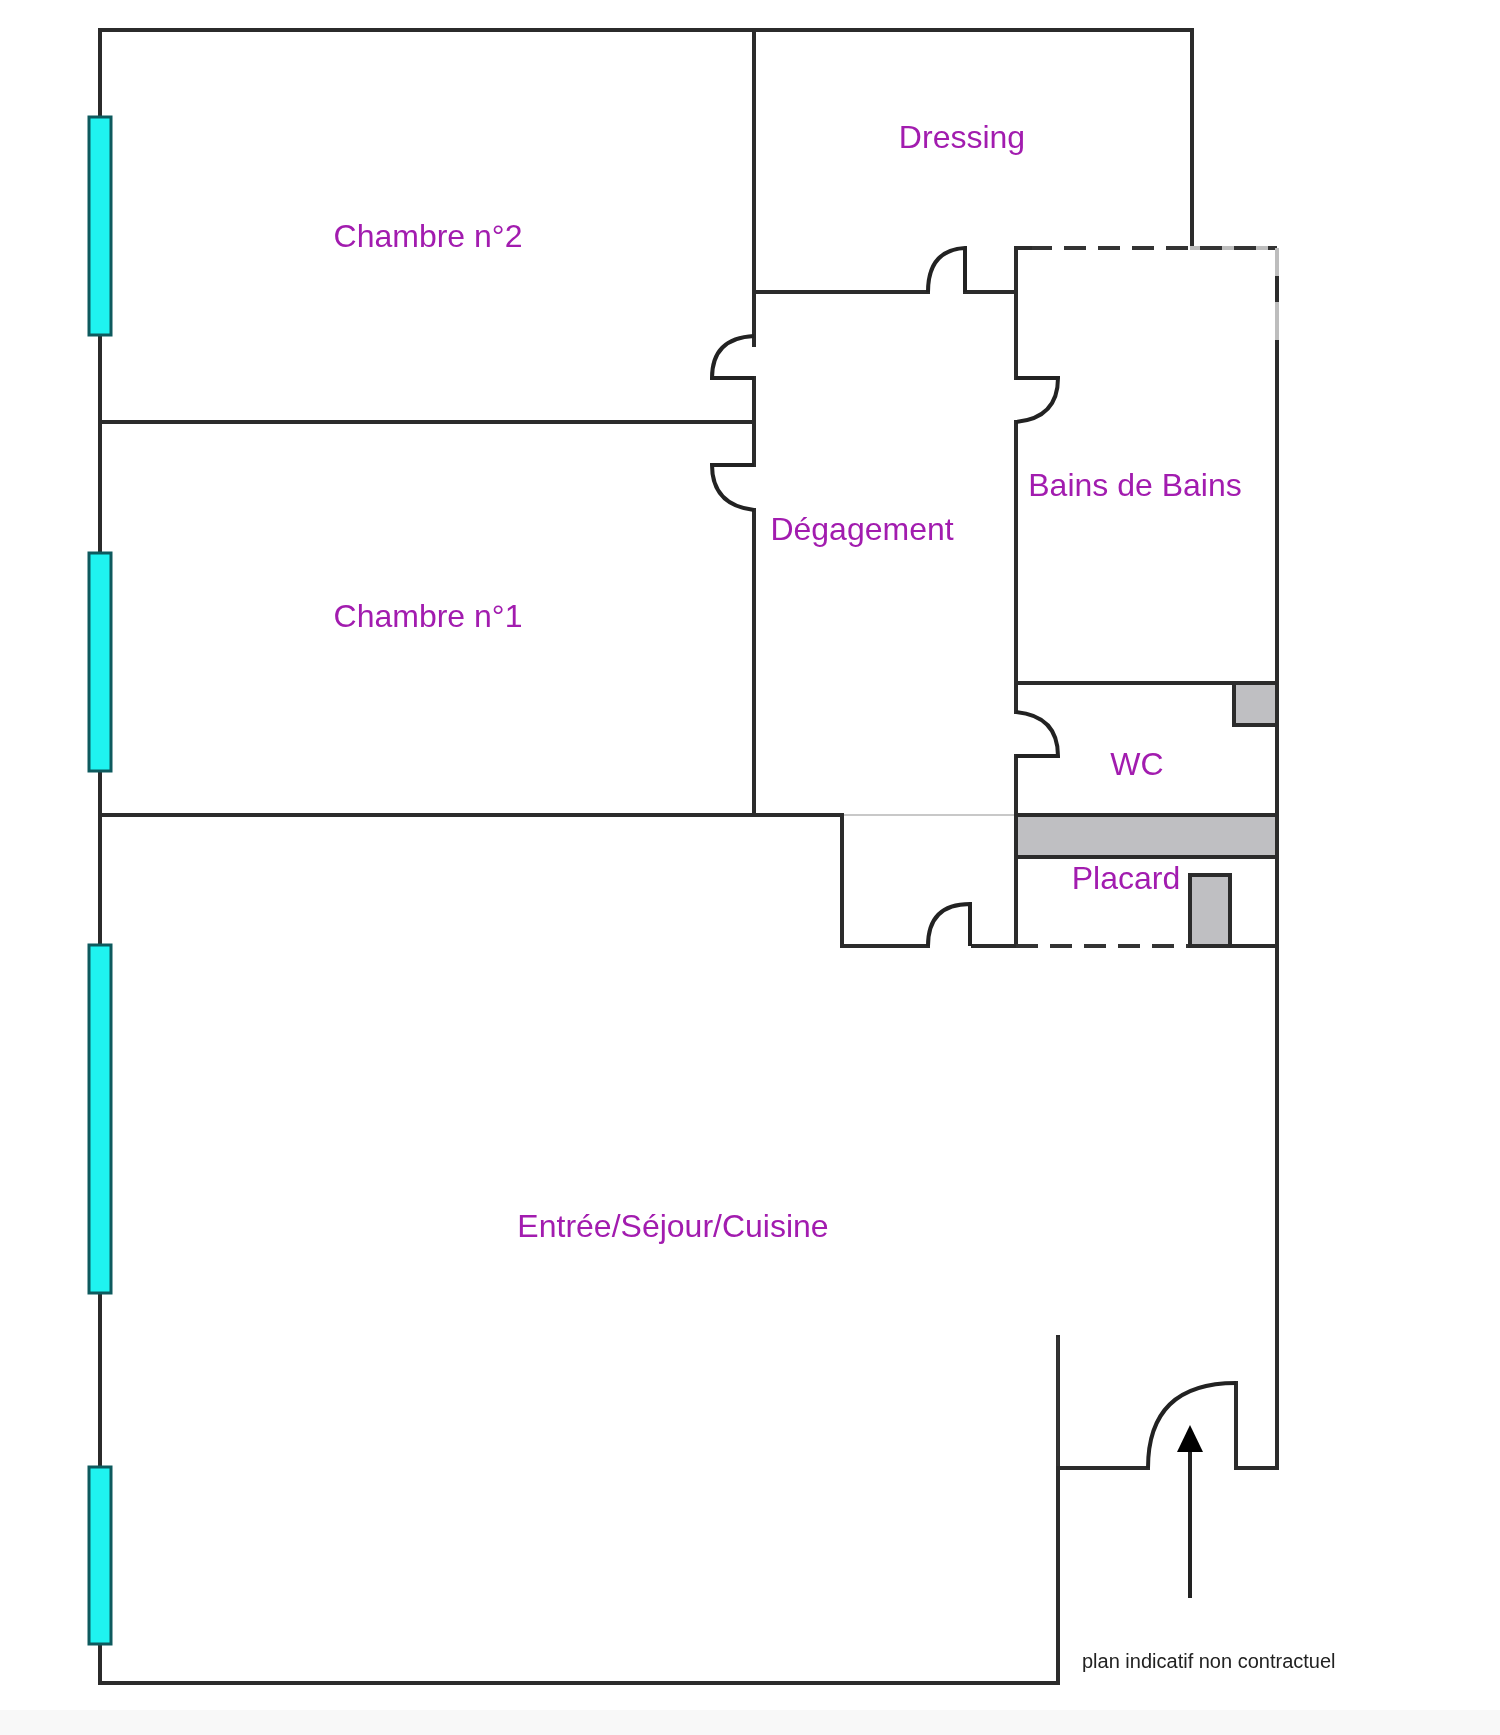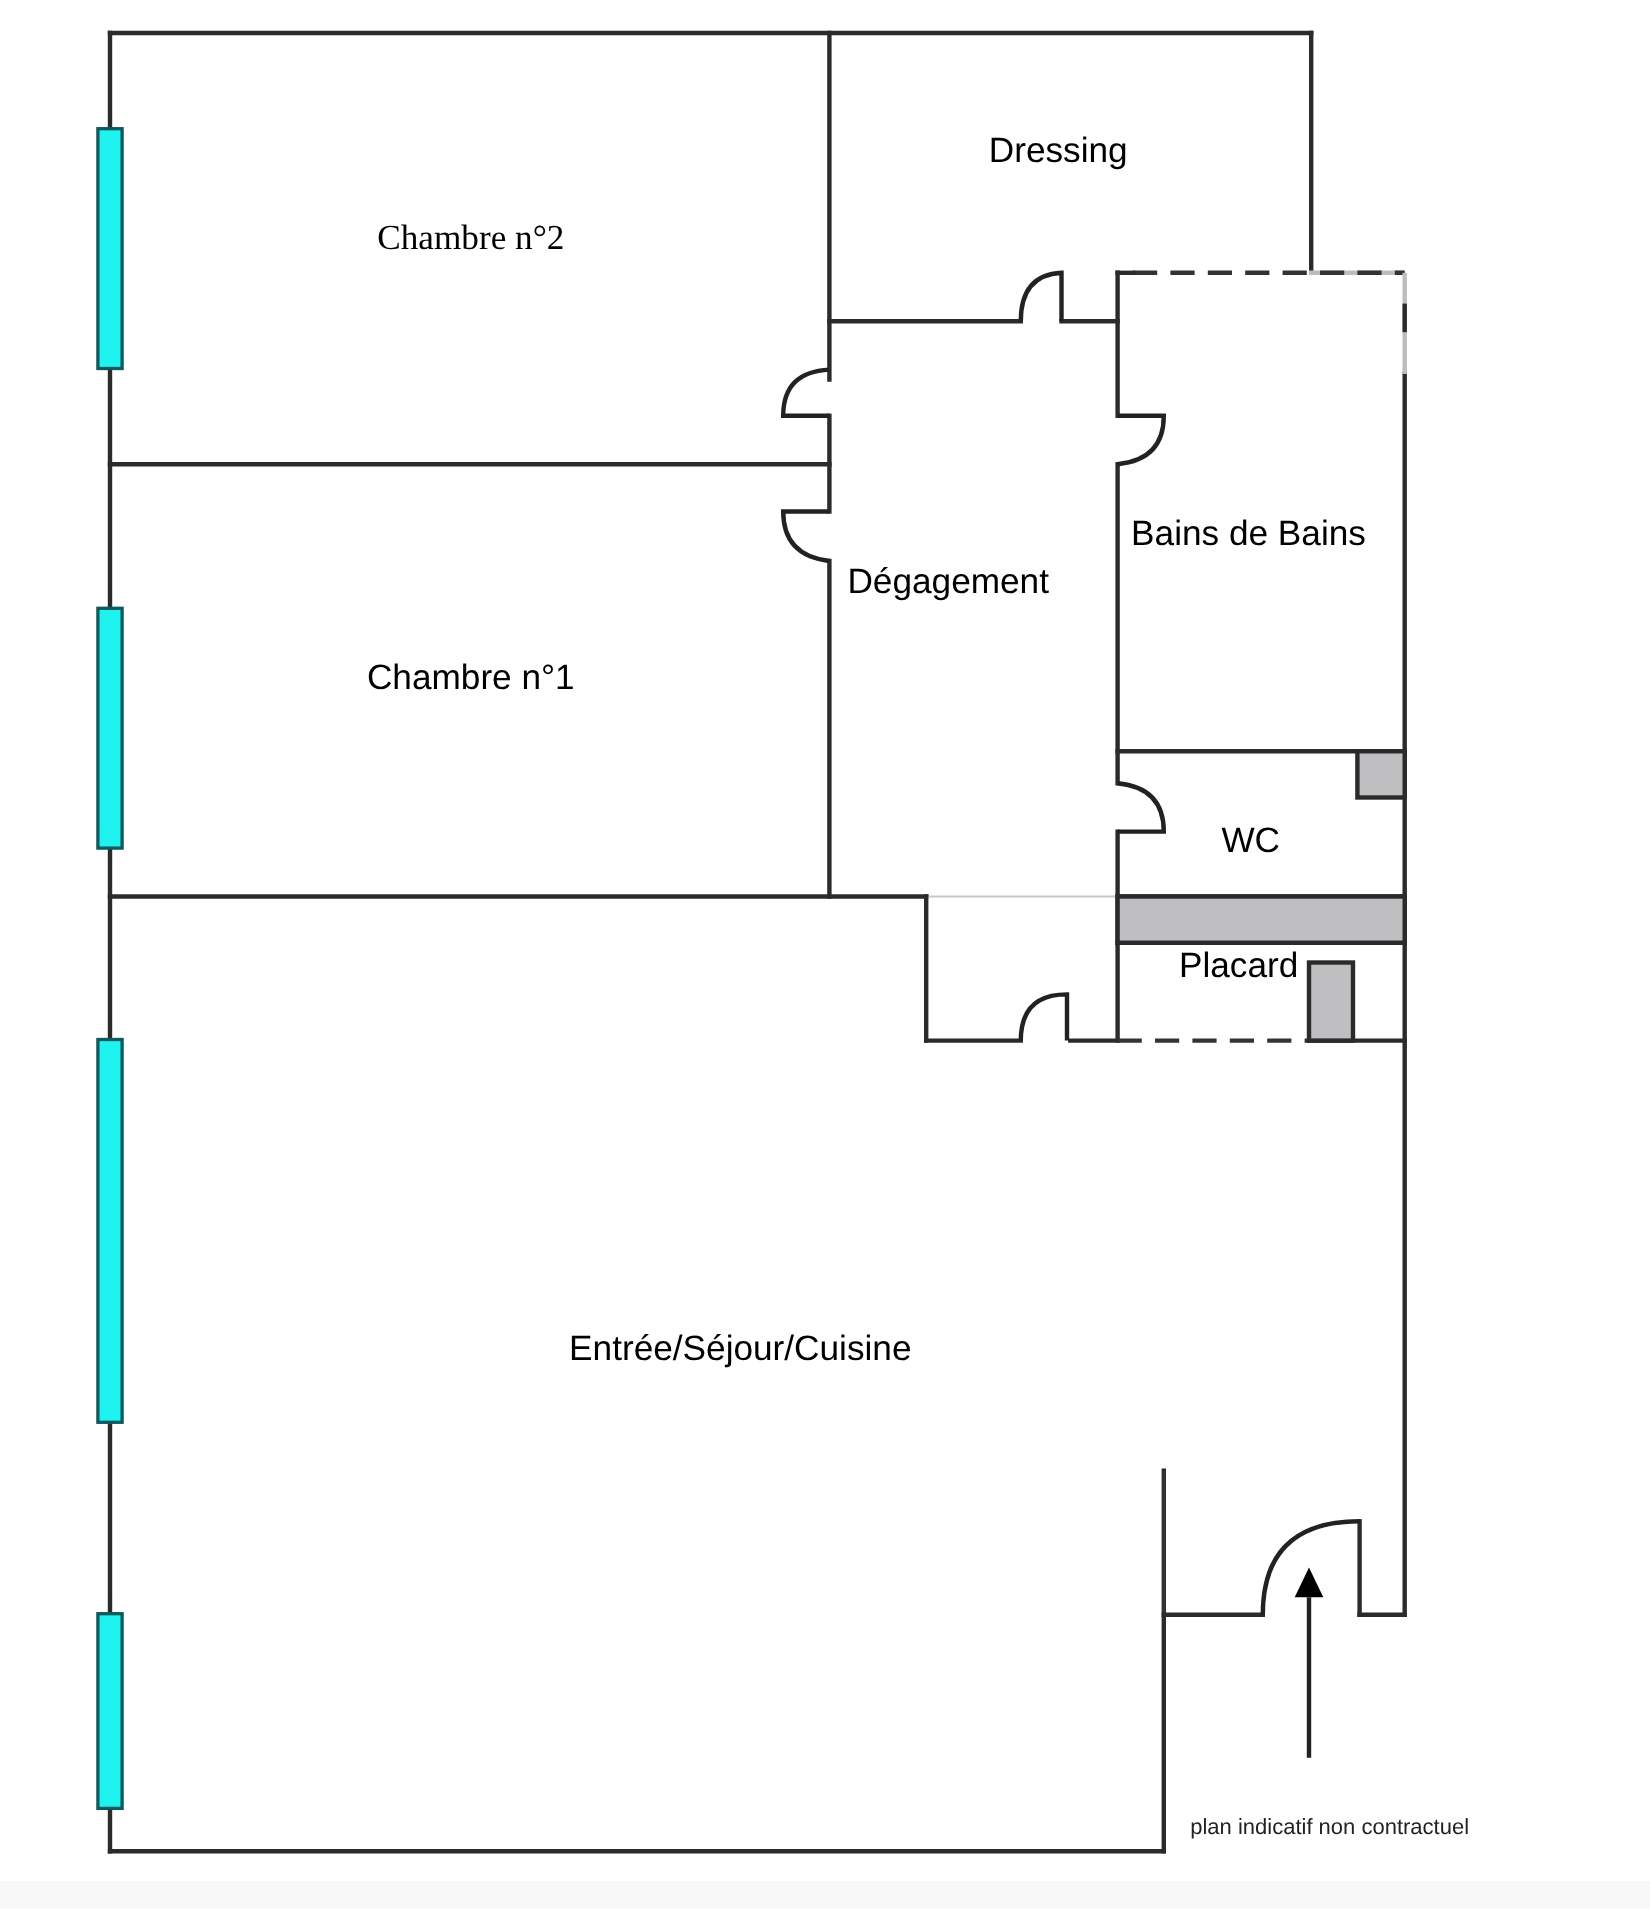--- a/index.html
+++ b/index.html
@@ -6,21 +6,21 @@
     body { width: 1500px; height: 1735px; position: relative; overflow: hidden; font-family: "Liberation Sans", sans-serif; }
     #plan { position: absolute; left: 0; top: 0; }
     .wall { stroke: #2b2b2b; stroke-width: 4; fill: none; stroke-linecap: square; }
     .wall-thin { stroke: #333; stroke-width: 3; fill: none; }
     .dash { stroke: #333; stroke-width: 4; fill: none; stroke-dasharray: 22 12; }
     .dash-light { stroke: #bdbdbd; stroke-width: 4; fill: none; }
     .open { stroke: #c8c8c8; stroke-width: 2; fill: none; }
     .door { stroke: #222; stroke-width: 4; fill: none; }
     .win { fill: #1ff3f0; stroke: #0d5a5e; stroke-width: 3; }
     .grey { fill: #bfbfc2; stroke: #2b2b2b; stroke-width: 4; }
-    .label { position: absolute; color: #000000; font-size: 32px; white-space: nowrap; transform: translate(-50%, -50%); }
+    .label { position: absolute; color: #a21caf; font-size: 32px; white-space: nowrap; transform: translate(-50%, -50%); }
     .note { position: absolute; color: #222; font-size: 20px; white-space: nowrap; }
     .footer-band { position: absolute; left: 0; top: 1710px; width: 1500px; height: 25px; background: #f8f8f8; }
   </style>
 </head>
 <body>
 
 <svg id="plan" width="1500" height="1735" viewBox="0 0 1500 1735" xmlns="http://www.w3.org/2000/svg">
 
   <g>
     <line class="wall" x1="100" y1="30" x2="1192" y2="30"></line>
@@ -103,21 +103,21 @@
     <rect class="win" x="89" y="945" width="22" height="348"></rect>
     <rect class="win" x="89" y="1467" width="22" height="177"></rect>
   </g>
 
   <g>
     <line x1="1190" y1="1452" x2="1190" y2="1598" stroke="#222" stroke-width="4"></line>
     <polygon points="1190,1425 1177,1452 1203,1452" fill="#000"></polygon>
   </g>
 </svg>
 
-<div class="label" style="left:428px; top:216px;font-family:Liberation Serif, serif;">Chambre n°2</div>
+<div class="label" style="left:428px; top:236px;">Chambre n°2</div>
 <div class="label" style="left:962px; top:137px;">Dressing</div>
 <div class="label" style="left:1135px; top:485px;">Bains de Bains</div>
 <div class="label" style="left:862px; top:529px;">Dégagement</div>
 <div class="label" style="left:428px; top:616px;">Chambre n°1</div>
 <div class="label" style="left:1137px; top:746px;margin-top:18px;">WC</div>
 <div class="label" style="left:1126px; top:878px;">Placard</div>
 <div class="label" style="left:673px; top:1226px;">Entrée/Séjour/Cuisine</div>
 
 <div class="note" style="left:1082px; top:1650px;">plan indicatif non contractuel</div>
 <div class="footer-band"></div>

